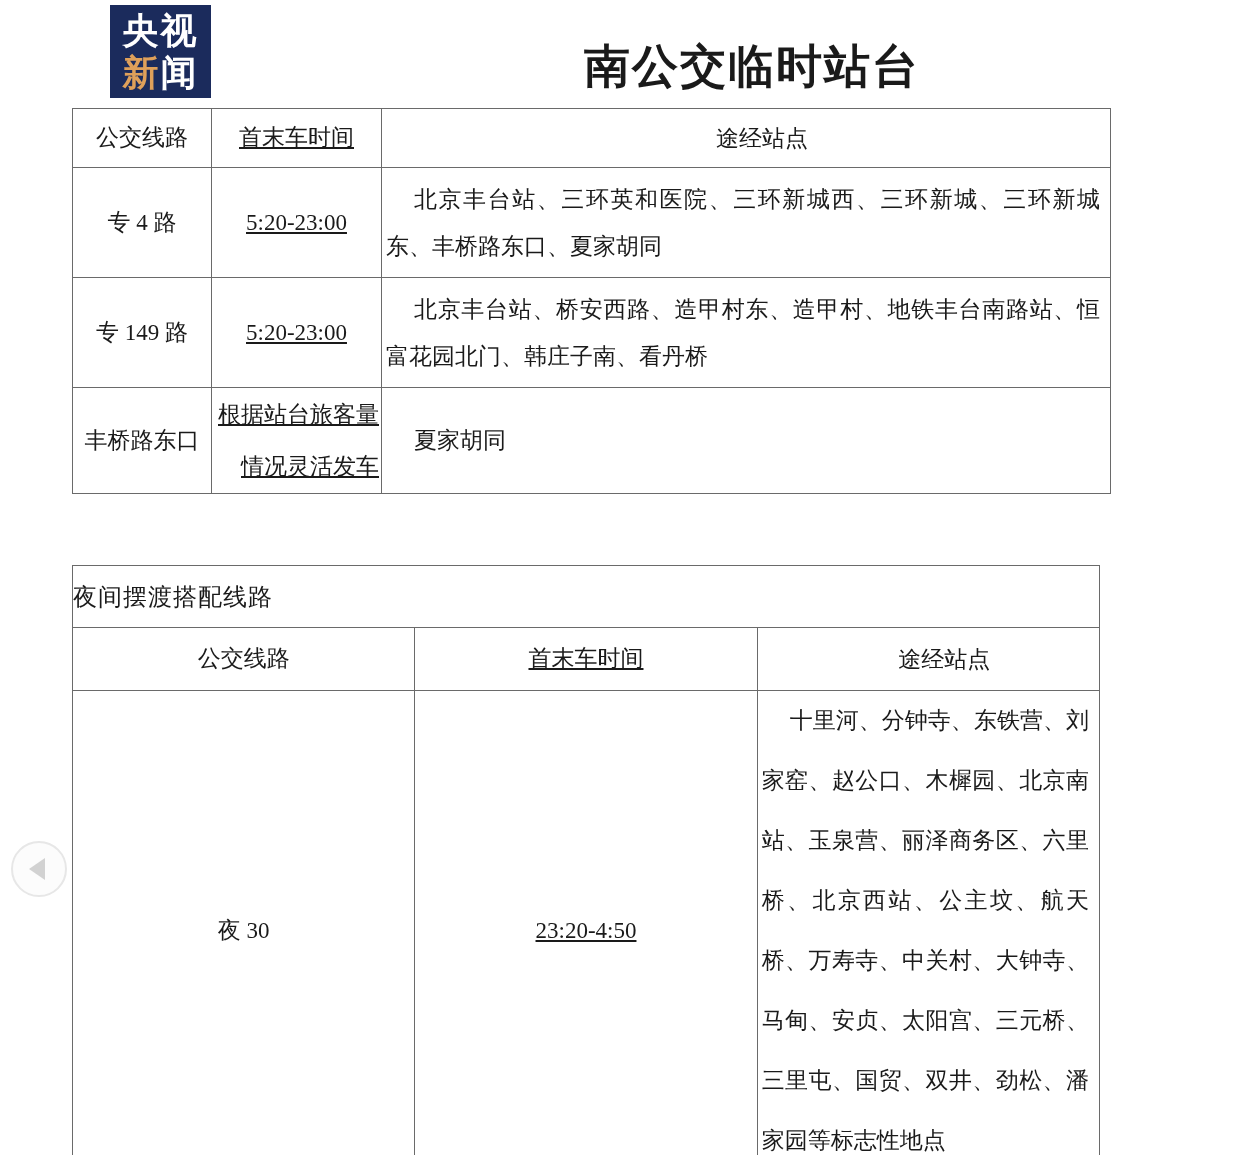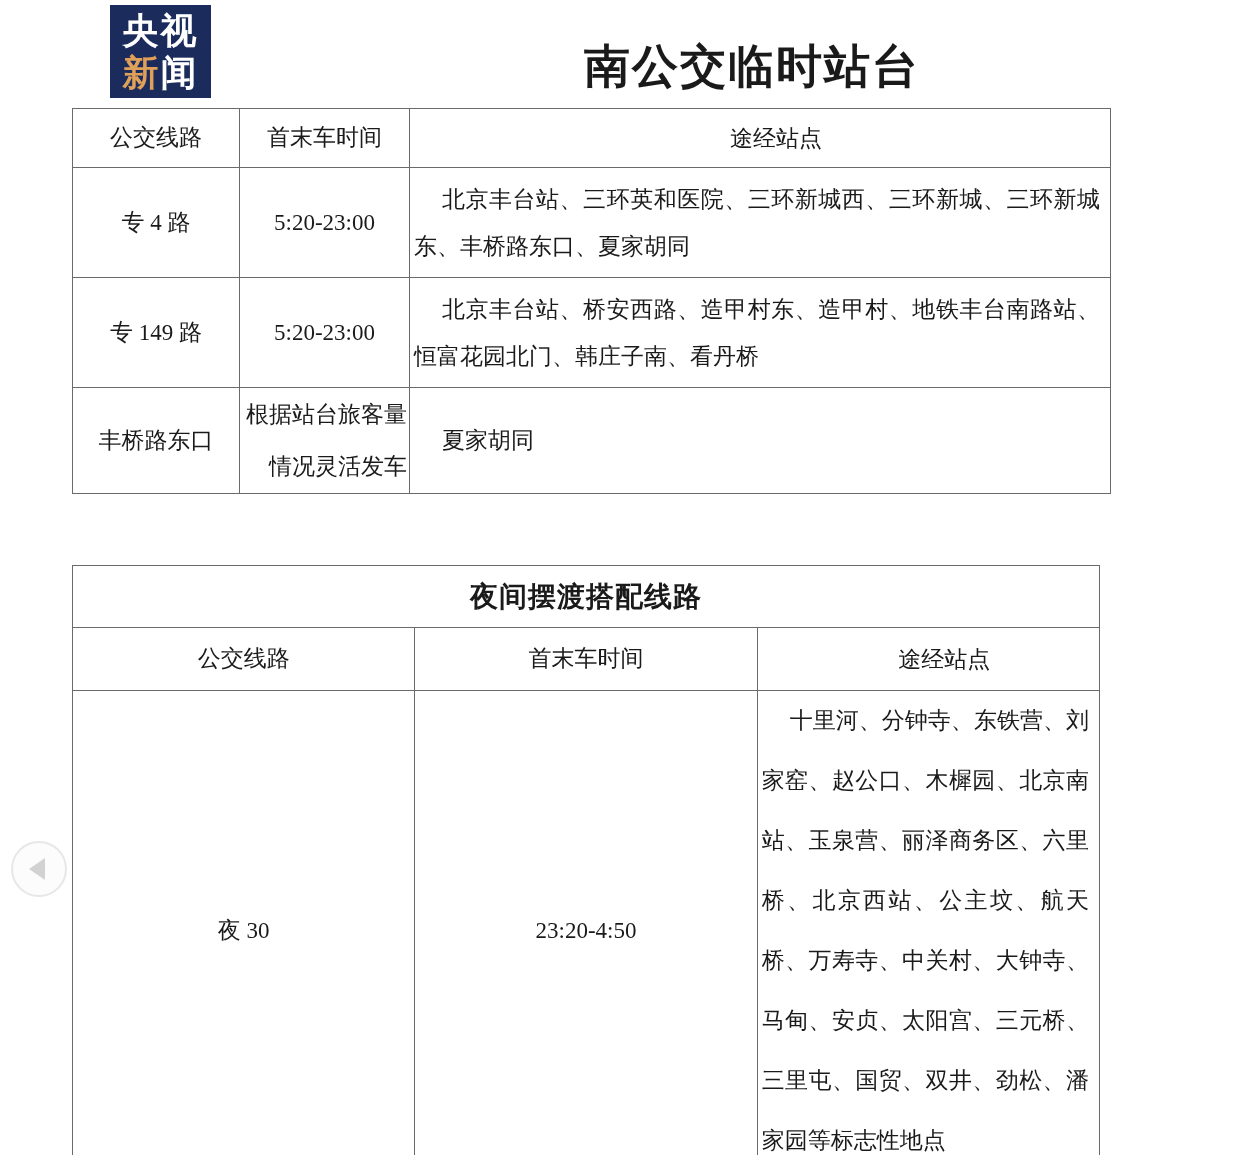--- a/index.html
+++ b/index.html
@@ -30,35 +30,35 @@
   table{border-collapse:collapse;table-layout:fixed;position:absolute;}
   td,th{border:1px solid #6a6a6a;font-weight:normal;font-size:23px;vertical-align:middle;padding:0;}
   .t1{left:72px;top:108px;width:1039px;}
   .t1 .c1{width:116px;}
   .t1 .c2{width:169px;}
   .t2{left:72px;top:565px;width:1028px;}
   .t2 .c1{width:126px;}
   .t2 .c2{width:180px;}
   .hrow th{height:58px;}
   .t2 .hrow th{height:62px;}
-  .c1{text-align:center;line-height:52px;padding:0 25px;}
-  .c2{text-align:center;line-height:52px;}
+  .c1{text-align:center;line-height:52px;padding:0 11px;}
+  .c2{text-align:center;line-height:52px;text-decoration:underline;}
   .c2.flush{text-align:right;padding:0 2px;line-height:52px;}
   th.c3{text-align:center;padding-left:32px;}
   td.c3 p{
     margin:0;padding:0 10px 0 4px;
     text-align:justify;text-justify:inter-ideograph;
     text-indent:28px;line-height:47px;
   }
   .t2 td.c3 p{line-height:60px;}
   .t2 .c1,.t2 .c2{line-height:60px;}
   .r-112{height:110px;}
   .r-108{height:106px;}
   .r-253{height:251px;}
-  .ttitle{height:61px;text-align:center;font-weight:bold;font-size:28px;letter-spacing:1px;}
+  .ttitle{height:61px;text-align:left;font-weight:normal;font-size:24px;letter-spacing:1px;}
   
   .prev{
     position:absolute;left:11px;top:841px;width:52px;height:52px;border-radius:50%;
     border:2px solid #e7e7e7;background:#fcfcfc;
     display:flex;align-items:center;justify-content:center;cursor:pointer;
   }
   .prev .tri{
     width:0;height:0;border-style:solid;
     border-width:11px 16px 11px 0;
     border-color:transparent #d2d2d2 transparent transparent;

